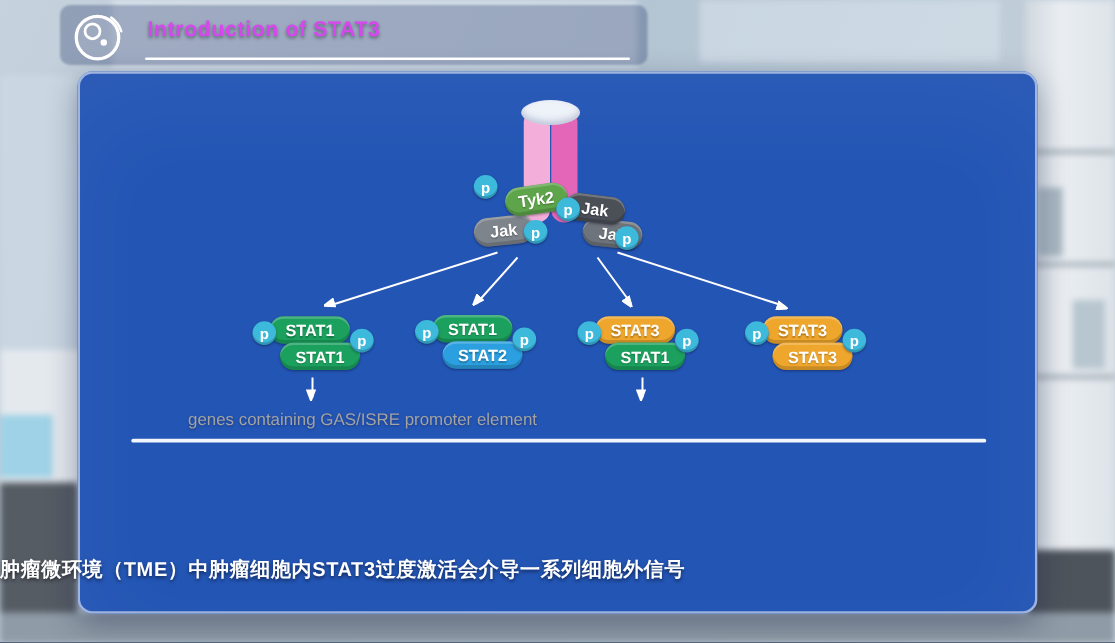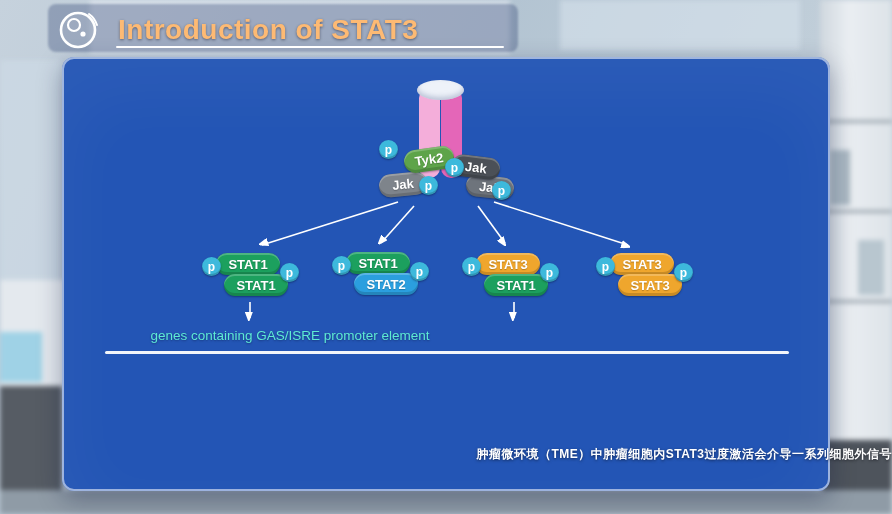--- a/index.html
+++ b/index.html
@@ -8,21 +8,21 @@
     position:relative; width:892px; height:514px; overflow:hidden;
     font-family:"Liberation Sans","DejaVu Sans",sans-serif;
   }
   
   .bg { position:absolute; inset:0; background:linear-gradient(115deg,#c6d2dd 0%,#b3c4d2 45%,#ccd7df 100%); }
   .bgblur { position:absolute; inset:0; filter:blur(2.5px); }
   .shape { position:absolute; }
   
   .header-band { position:absolute; left:48px; top:4px; width:470px; height:48px; background:rgba(28,48,98,.30); border-radius:8px; z-index:4; filter:blur(1px); }
   .logo { position:absolute; left:56px; top:8px; width:44px; height:44px; z-index:6; }
-  .title { position:absolute; left:118px; top:14px; color:#fdba74; font-size:28px; font-weight:600; letter-spacing:.5px; white-space:nowrap; text-shadow:0 1px 3px rgba(0,0,20,.45); z-index:6; }
+  .title { position:absolute; left:118px; top:14px; color:#d946ef; font-size:17px; font-weight:600; letter-spacing:.5px; white-space:nowrap; text-shadow:0 1px 3px rgba(0,0,20,.45); z-index:6; }
   .title-underline { position:absolute; left:116px; top:46px; width:388px; height:2px; background:#fff; border-radius:1px; z-index:6; }
   
   .panel { position:absolute; left:62px; top:57px; width:768px; height:434px; border-radius:12px; z-index:2;
     box-shadow: inset 0 0 0 2px rgba(255,255,255,.55), inset 0 30px 80px rgba(255,255,255,.05), 0 8px 24px rgba(10,20,60,.35); }
   
   .arrows { position:absolute; left:0; top:0; z-index:3; pointer-events:none; }
   .receptor { position:absolute; left:417px; top:80px; width:48px; height:98px; z-index:3; }
   .receptor .bar { position:absolute; top:8px; width:21px; height:90px; border-radius:10px; }
   .receptor .bar-l { left:2px; }
   .receptor .bar-r { left:24px; }
@@ -45,26 +45,26 @@
   .pk1 { left:379px; top:140px; } .pk2 { left:419px; top:176px; }
   .pk3 { left:445px; top:158px; } .pk4 { left:492px; top:181px; }
   .dimer { position:absolute; width:98px; height:46px; z-index:4; }
   .dimer .pill { width:64px; }
   .dimer .pill.top { left:14px; top:0; }
   .dimer .pill.bot { left:22px; top:21px; }
   .dimer .p-badge.pl { left:0; top:4px; }
   .dimer .p-badge.pr { left:78px; top:10px; }
   .d1 { left:202px; top:253px; } .d2 { left:332px; top:252px; }
   .d3 { left:462px; top:253px; } .d4 { left:596px; top:253px; }
-  .gene-label { position:absolute; top:328px; color:#5eead4; font-size:13.5px; text-align:center; z-index:4; text-shadow:0 1px 2px rgba(0,0,30,.35); }
+  .gene-label { position:absolute; top:328px; color:#a3a3a3; font-size:13.5px; text-align:center; z-index:4; text-shadow:0 1px 2px rgba(0,0,30,.35); }
   .gene-left  { left:120px; width:340px; }
   .gene-right { left:460px; width:300px; }
   .hline { position:absolute; left:105px; top:351px; width:684px; height:2.5px; background:#f2f5fa; border-radius:2px; z-index:4; }
   
-  .caption-zh { position:absolute; left:0; right:0; top:446px; text-align:right; color:#fff; font-size:12px; font-weight:bold; letter-spacing:.5px; z-index:7; text-shadow:0 1px 3px rgba(0,0,10,.55); }
+  .caption-zh { position:absolute; left:0; right:0; top:446px; text-align:left; color:#fff; font-size:16px; font-weight:bold; letter-spacing:.5px; z-index:7; text-shadow:0 1px 3px rgba(0,0,10,.55); }
   .caption-en { position:absolute; left:30px; right:0; top:469px; text-align:center; color:#fff; font-size:15.5px; font-weight:bold; letter-spacing:.2px; z-index:7;
     text-shadow:-1.5px 0 0 #14141e, 1.5px 0 0 #14141e, 0 -1.5px 0 #14141e, 0 1.5px 0 #14141e,
                 -1px -1px 0 #14141e, 1px 1px 0 #14141e, 1px -1px 0 #14141e, -1px 1px 0 #14141e; }
 </style>
 </head>
 <body>
 
 <div class="stage">
 
   <div class="bg">

